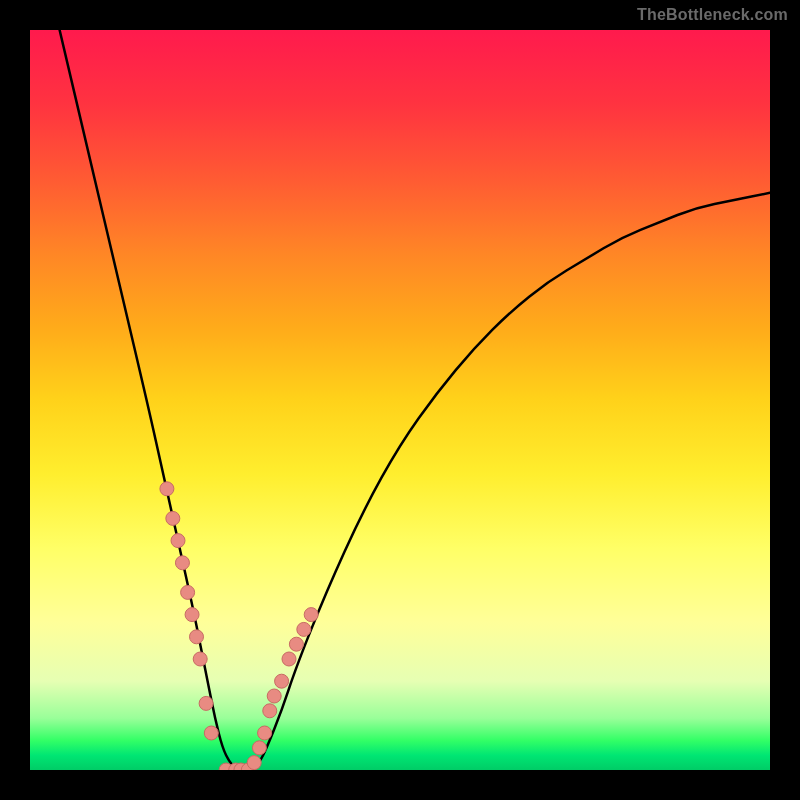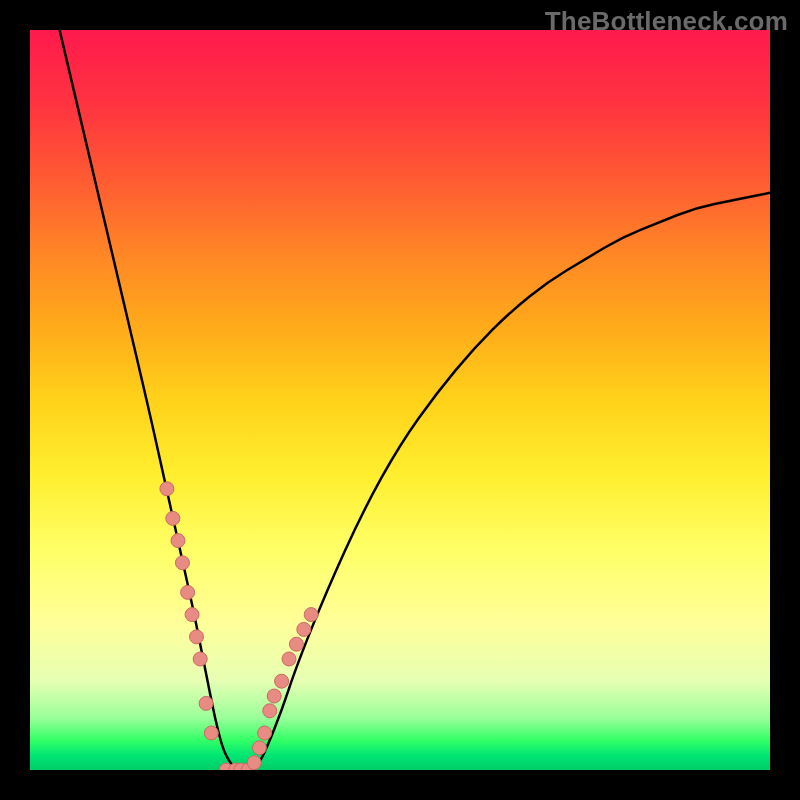--- a/index.html
+++ b/index.html
@@ -31,21 +31,21 @@
       #33ff66 96%,
       #00e673 98%,
       #00cc66 100%
     );
   }
   .watermark {
     position: absolute;
     top: 6px;
     right: 12px;
     font-family: Arial, Helvetica, sans-serif;
-    font-size: 26px;
+    font-size: 16px;
     font-weight: 600;
     color: #6a6a6a;
     letter-spacing: 0.2px;
   }
   svg.curve {
     position: absolute;
     left: 0; top: 0;
     width: 740px;
     height: 740px;
   }

